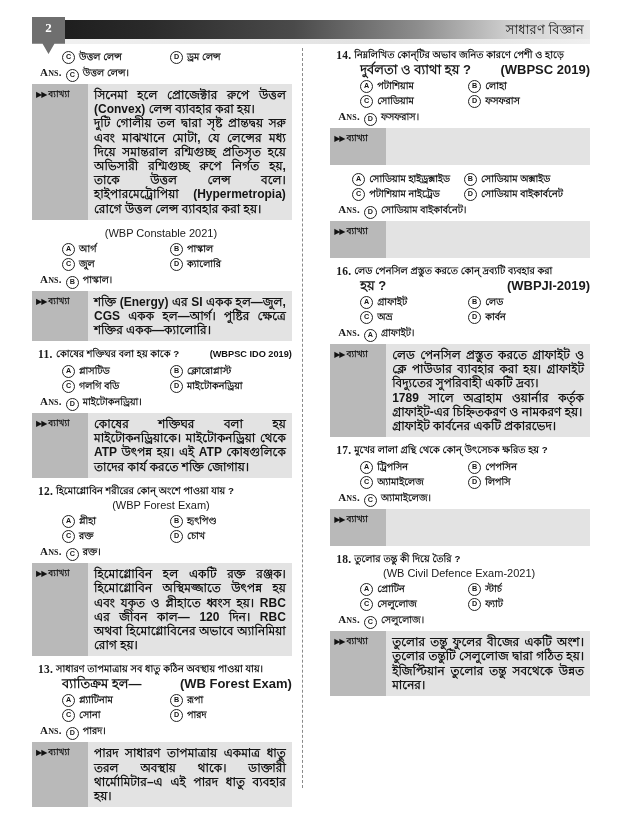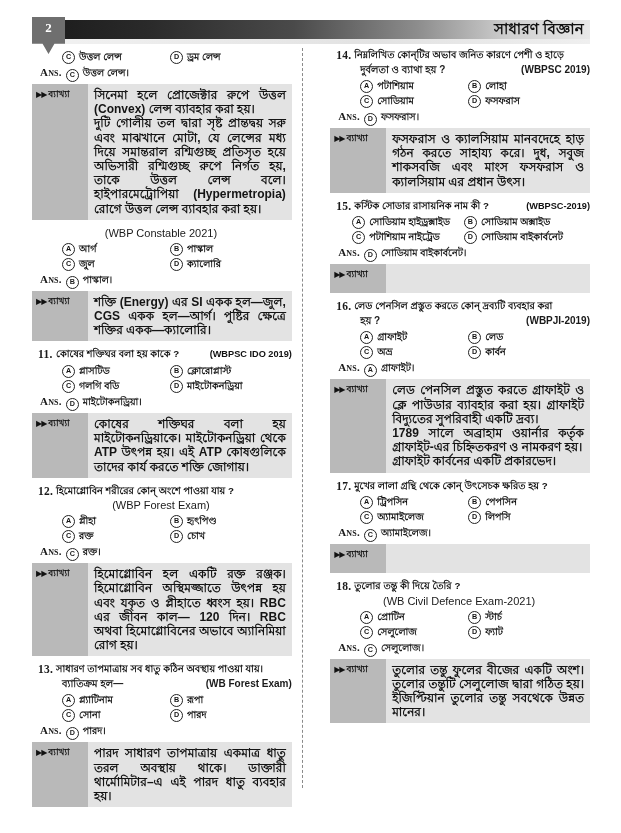--- a/index.html
+++ b/index.html
@@ -23,21 +23,21 @@
     left:32px;top:20px;
     width:558px;height:24px;
   }
   .hdr-bar{
     position:absolute;left:20px;top:0;right:0;height:19px;
     background:linear-gradient(to right,#1d1d1d 0%,#2a2a2a 18%,#4a4a4a 45%,#8d8d8d 68%,#cfcfcf 85%,#e9e9e9 100%);
   }
   .hdr-title{
     position:absolute;right:6px;top:2px;
     font-family:"Liberation Serif","DejaVu Serif",serif;
-    font-size:15px;font-weight:700;color:#111;
+    font-size:13px;font-weight:400;color:#111;
     letter-spacing:.2px;
     line-height:15px;
   }
   .hdr-shine{
     position:absolute;left:20px;top:19px;right:0;height:5px;
     background:linear-gradient(to right,#f1f1f1,#e2e2e2 60%,#efefef);
   }
   .pagenum{
     position:absolute;left:0;top:-3px;
     width:33px;height:37px;
@@ -98,21 +98,21 @@
     float:right;
   }
   .examline{
     text-align:center;
     font-weight:400;
     font-size:11px;
     line-height:14px;
     padding-right:2px;
   }
   .cont-line{
-    font-weight:700;font-size:10px;line-height:14.5px;
+    font-weight:700;font-size:13px;line-height:14.5px;
     display:flex;justify-content:space-between;
   }
 
   
   .opts{
     margin:1px 0 0 0;
     padding-left:30px;
   }
   .optrow{display:flex;line-height:15px;}
   .opt{
@@ -159,21 +159,21 @@
     display:flex;
     background:#e3e3e3;
     margin-bottom:6px;
   }
   .expl-lbl{
     background:#b9b9b9;
     width:56px;
     flex:0 0 56px;
     font-size:9px;
     font-weight:700;
-    padding:4px 3px 12px 4px;
+    padding:4px 3px 20px 4px;
     box-sizing:border-box;
     color:#111;
     white-space:nowrap;
     line-height:13px;
   }
   .expl-lbl .arrows{font-size:8px;letter-spacing:-1px;margin-right:2px;}
   .expl-body{
     flex:1;
     padding:4px 6px 4px 6px;
     font-size:12px;
@@ -441,34 +441,24 @@
         </div>
         <div class="ansrow">
           <span class="ans-lbl">Ans.</span>
           <span class="circ">D</span>
           <span>ফসফরাস।</span>
         </div>
         <div class="expl">
           <div class="expl-lbl">
             <span class="arrows">▶▶</span><span>ব্যাখ্যা</span>
           </div>
-          <div class="expl-body">
-            <p>ফসফরাস ও ক্যালসিয়াম মানবদেহে হাড় গঠন করতে সাহায্য করে। দুধ, সবুজ শাকসবজি এবং মাংস ফসফরাস ও ক্যালসিয়াম এর প্রধান উৎস।</p>
-          </div>
-        </div>
-      </div>
-
-      <div class="qblock">
-        <div class="qhead">
-          <div class="qnum">15.</div>
-          <div class="qtext">
-            <span class="exam">(WBPSC-2019)</span>
-            <span>কস্টিক সোডার রাসায়নিক নাম কী ?</span>
-          </div>
-        </div>
+        </div>
+      </div>
+
+      <div class="qblock">
         <div class="opts" style="padding-left:22px">
           <div class="optrow">
             <div class="opt">
               <span class="circ">A</span>
               <span>সোডিয়াম হাইড্রক্সাইড</span>
             </div>
             <div class="opt">
               <span class="circ">B</span>
               <span>সোডিয়াম অক্সাইড</span>
             </div>

